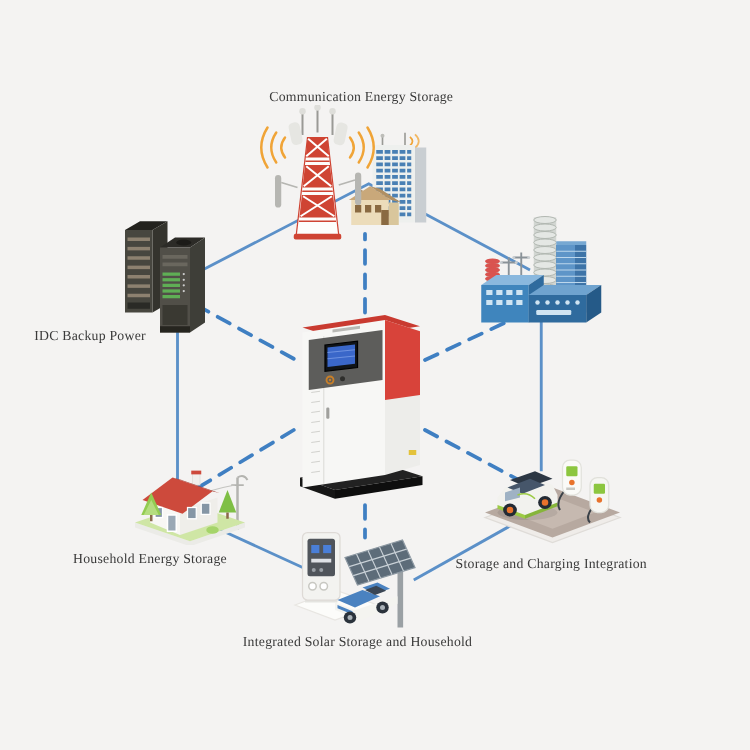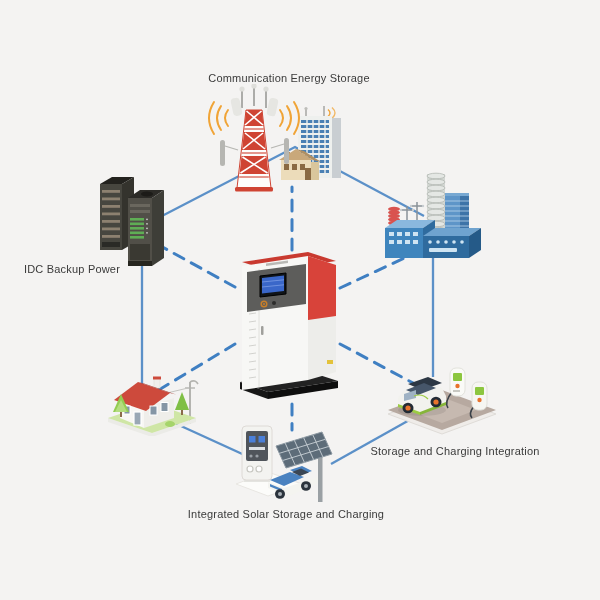--- a/index.html
+++ b/index.html
@@ -1,21 +1,21 @@
 <!DOCTYPE html>
 <html><head>
 <meta charset="utf-8">
 <style>
   html,body{margin:0;padding:0;background:#f4f3f2;}
   .canvas{position:relative;width:600px;height:600px;background:#f4f3f2;
           font-family:"Liberation Sans",sans-serif;overflow:hidden;}
   .lines{position:absolute;left:0;top:0;}
   .icon{position:absolute;}
   .label{position:absolute;font-size:11px;color:#3a3a3a;white-space:nowrap;
-         transform:translateX(-50%);letter-spacing:.2px;}
+         transform:translateX(-50%);letter-spacing:.2px;font-family:Liberation Serif, serif;}
 </style>
 </head>
 <body>
 
 <div class="canvas">
 
   <svg class="lines" width="600" height="600">
     <g fill="none" stroke="#5b90c8" stroke-width="2.3">
       <polyline points="160,217 295,147 424,216"></polyline>
       <line x1="433" y1="254" x2="433" y2="377"></line>
@@ -361,16 +361,17 @@
       <polygon points="36,64 48,69 48,71.5 36,66.5" fill="#4a82c0"></polygon>
       <ellipse cx="46" cy="74" rx="5" ry="4.8" fill="#2b333c"></ellipse>
       <circle cx="46" cy="74" r="2" fill="#aab2b8"></circle>
       <ellipse cx="72" cy="66" rx="5" ry="4.8" fill="#2b333c"></ellipse>
       <circle cx="72" cy="66" r="2" fill="#aab2b8"></circle>
     </svg>
   </div>
 
   <div class="label" style="left:289px;top:72px">Communication Energy Storage</div>
   <div class="label" style="left:72px;top:263px">IDC Backup Power</div>
-  <div class="label" style="left:286px;top:508px">Integrated Solar Storage and Charging</div>
-  <div class="label" style="left:455px;top:445px">Storage and Charging Integration</div>
+  <div class="label" style="left:120px;top:441px">Household Energy Storage</div>
+  <div class="label" style="left:286px;top:508px">Integrated Solar Storage and Household</div>
+  <div class="label" style="left:441px;top:445px">Storage and Charging Integration</div>
 
 </div>
 
 </body></html>

